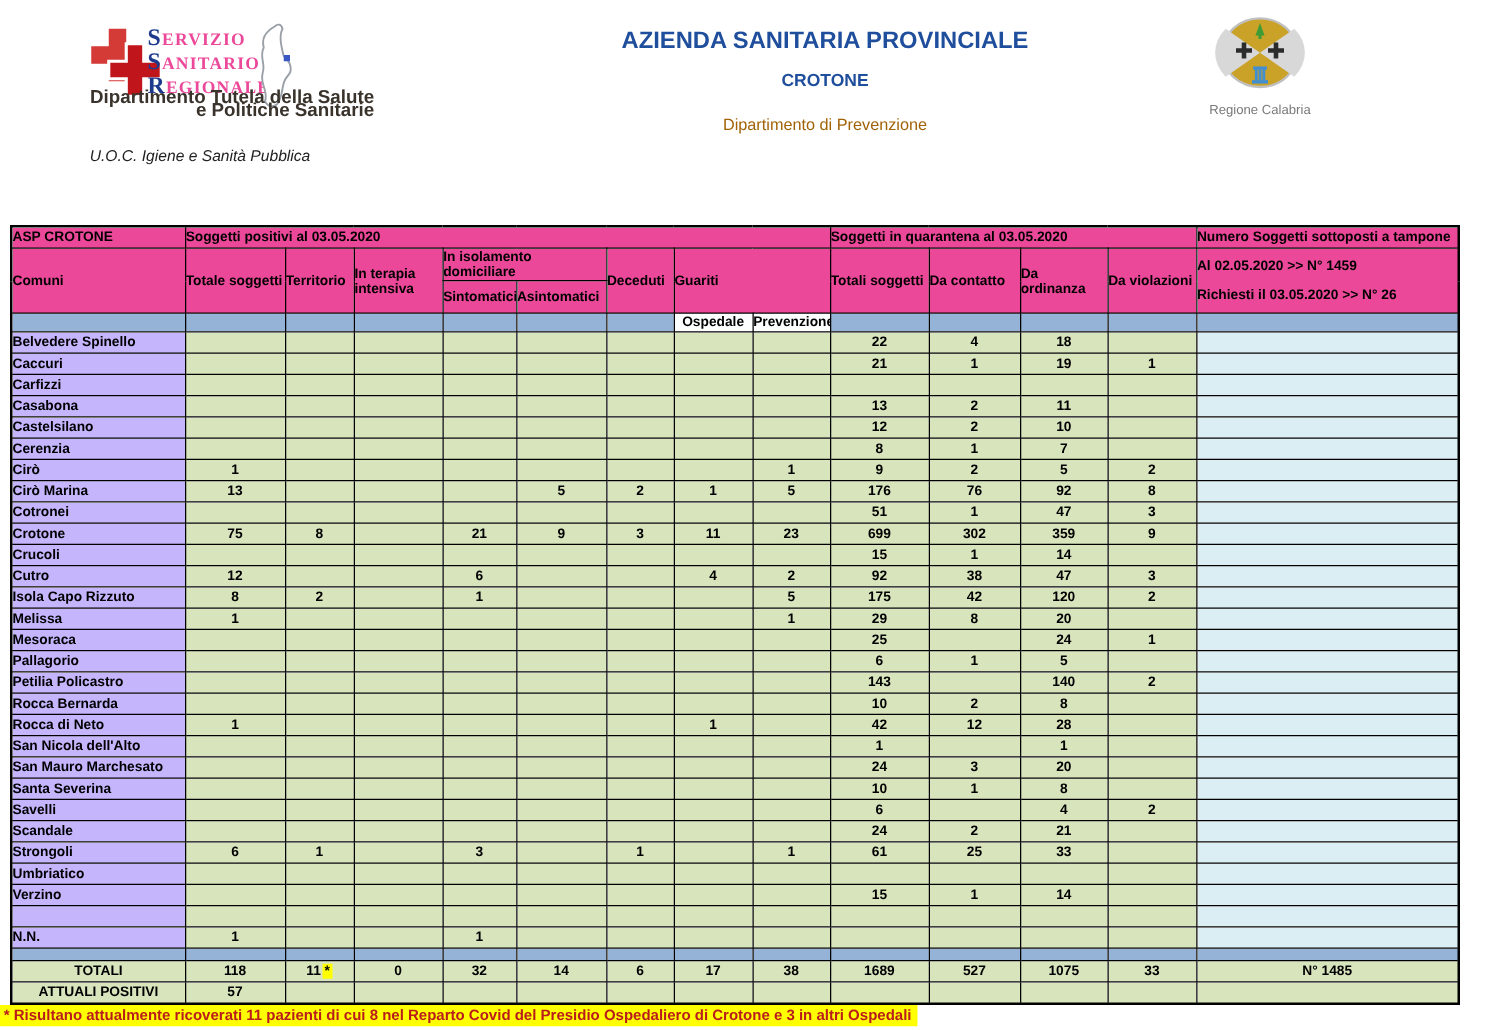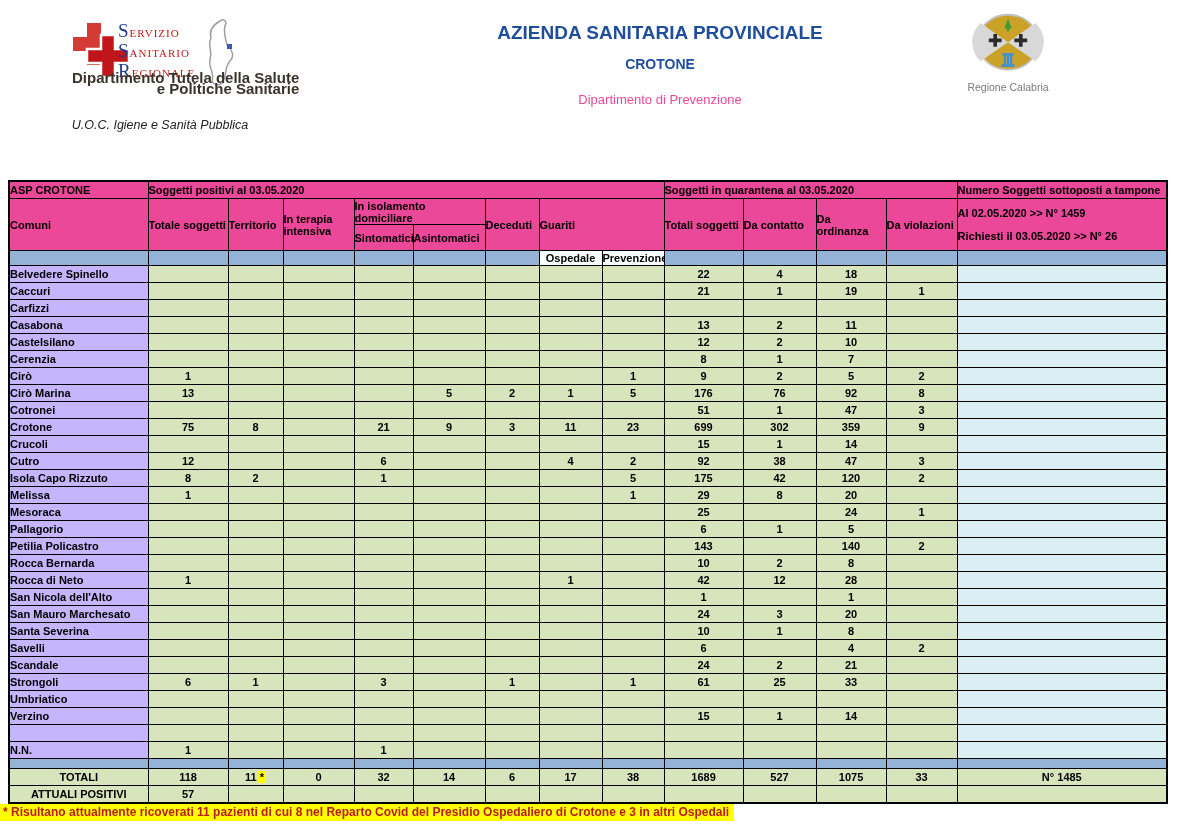--- a/index.html
+++ b/index.html
@@ -2,31 +2,31 @@
 <html><head>
 <meta charset="utf-8">
 <style>
   html,body{margin:0;padding:0;background:#fff;}
   body{width:1190px;height:824px;position:relative;font-family:"Liberation Sans",sans-serif;overflow:hidden;}
 
   
   .page-header{position:absolute;left:0;top:0;width:1190px;height:180px;}
   .ssr-cross{position:absolute;left:70px;top:20px;}
   .ssr-text{position:absolute;left:118px;top:22px;}
-  .ssr-line{display:block;font-family:"Liberation Serif",serif;font-weight:normal;color:#b91c1c;
-            font-size:11px;line-height:17px;letter-spacing:1px;text-transform:uppercase;}
+  .ssr-line{display:block;font-family:"Liberation Serif",serif;font-weight:bold;color:#ec4899;
+            font-size:14px;line-height:17px;letter-spacing:1px;text-transform:uppercase;}
   .ssr-line::first-letter{font-size:19px;color:#1e3a8c;}
   .calabria-outline{position:absolute;left:198px;top:18px;}
   .ssr-dept{position:absolute;left:72px;top:72px;font-size:15px;font-weight:bold;color:#39332c;line-height:11px;text-align:right;}
   .uoc{position:absolute;left:25px;top:117px;width:270px;text-align:center;font-style:italic;
        font-size:12.5px;color:#222;line-height:16px;}
   .center-head{position:absolute;left:420px;top:0;width:480px;text-align:center;}
   .center-l1{position:absolute;left:0;top:22px;width:480px;font-size:19px;font-weight:bold;color:#1f4e9c;}
   .center-l2{position:absolute;left:0;top:56px;width:480px;font-size:14px;font-weight:bold;color:#1f4e9c;}
-  .center-l3{position:absolute;left:0;top:92px;width:480px;font-size:13px;color:#ec4899;}
+  .center-l3{position:absolute;left:0;top:92px;width:480px;font-size:13px;color:#a16207;}
   .reg-logo{position:absolute;left:948px;top:12px;width:120px;text-align:center;}
   .reg-caption{font-size:10.5px;color:#7a7a7a;margin-top:1px;}
 
   
   .main-table{position:absolute;left:8px;top:180px;border-collapse:collapse;table-layout:fixed;
               width:1158px;border:2px solid #000;}
   .main-table td,.main-table th{border:1px solid #000;font-weight:bold;font-size:11px;
               padding:0;overflow:hidden;white-space:nowrap;font-family:"Liberation Sans",sans-serif;}
   .hdr{background:#ec4899;text-align:left;}
   .tr-title th{height:16px;}

